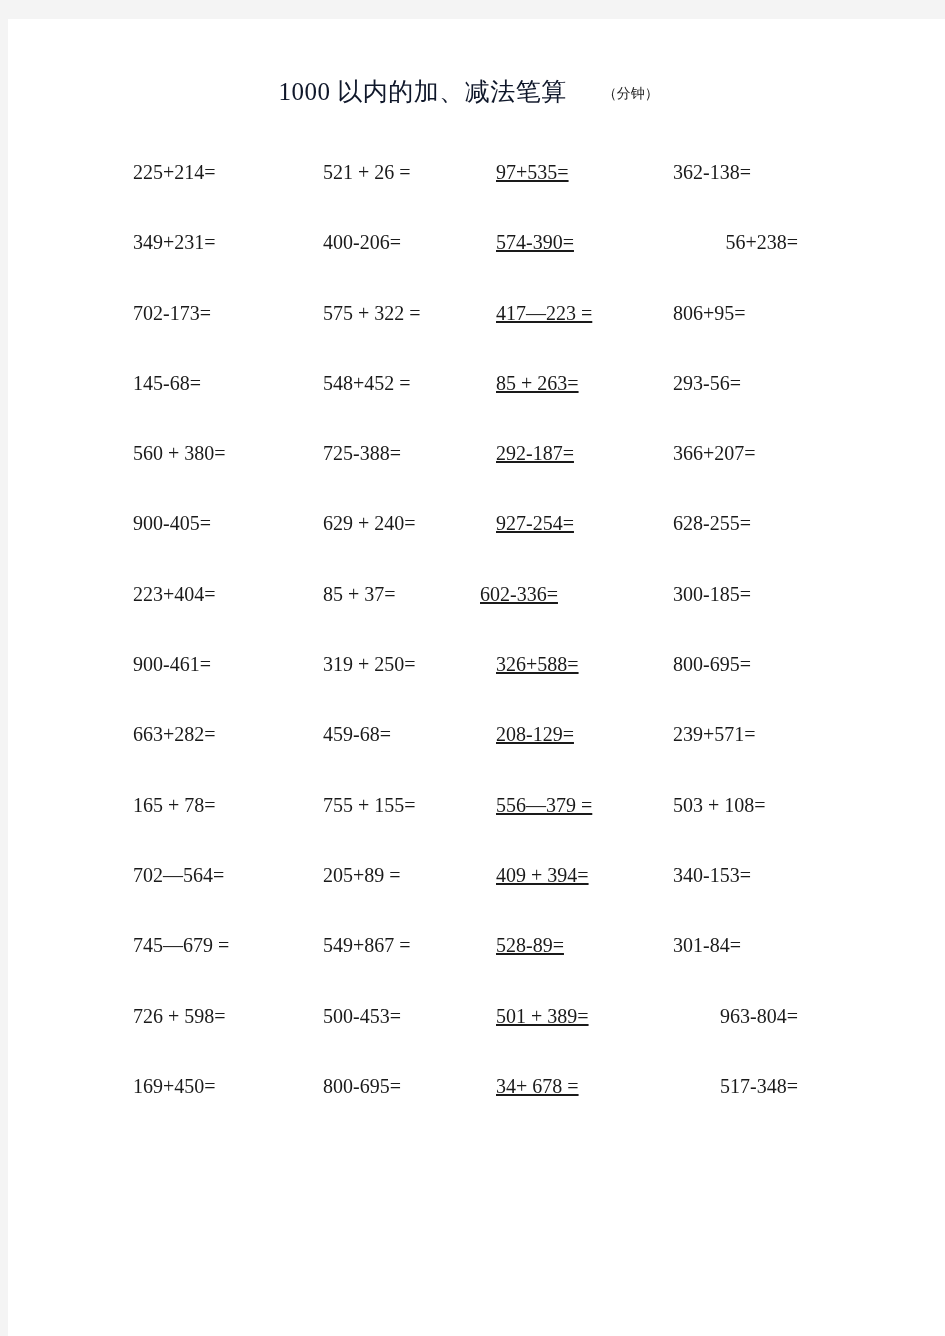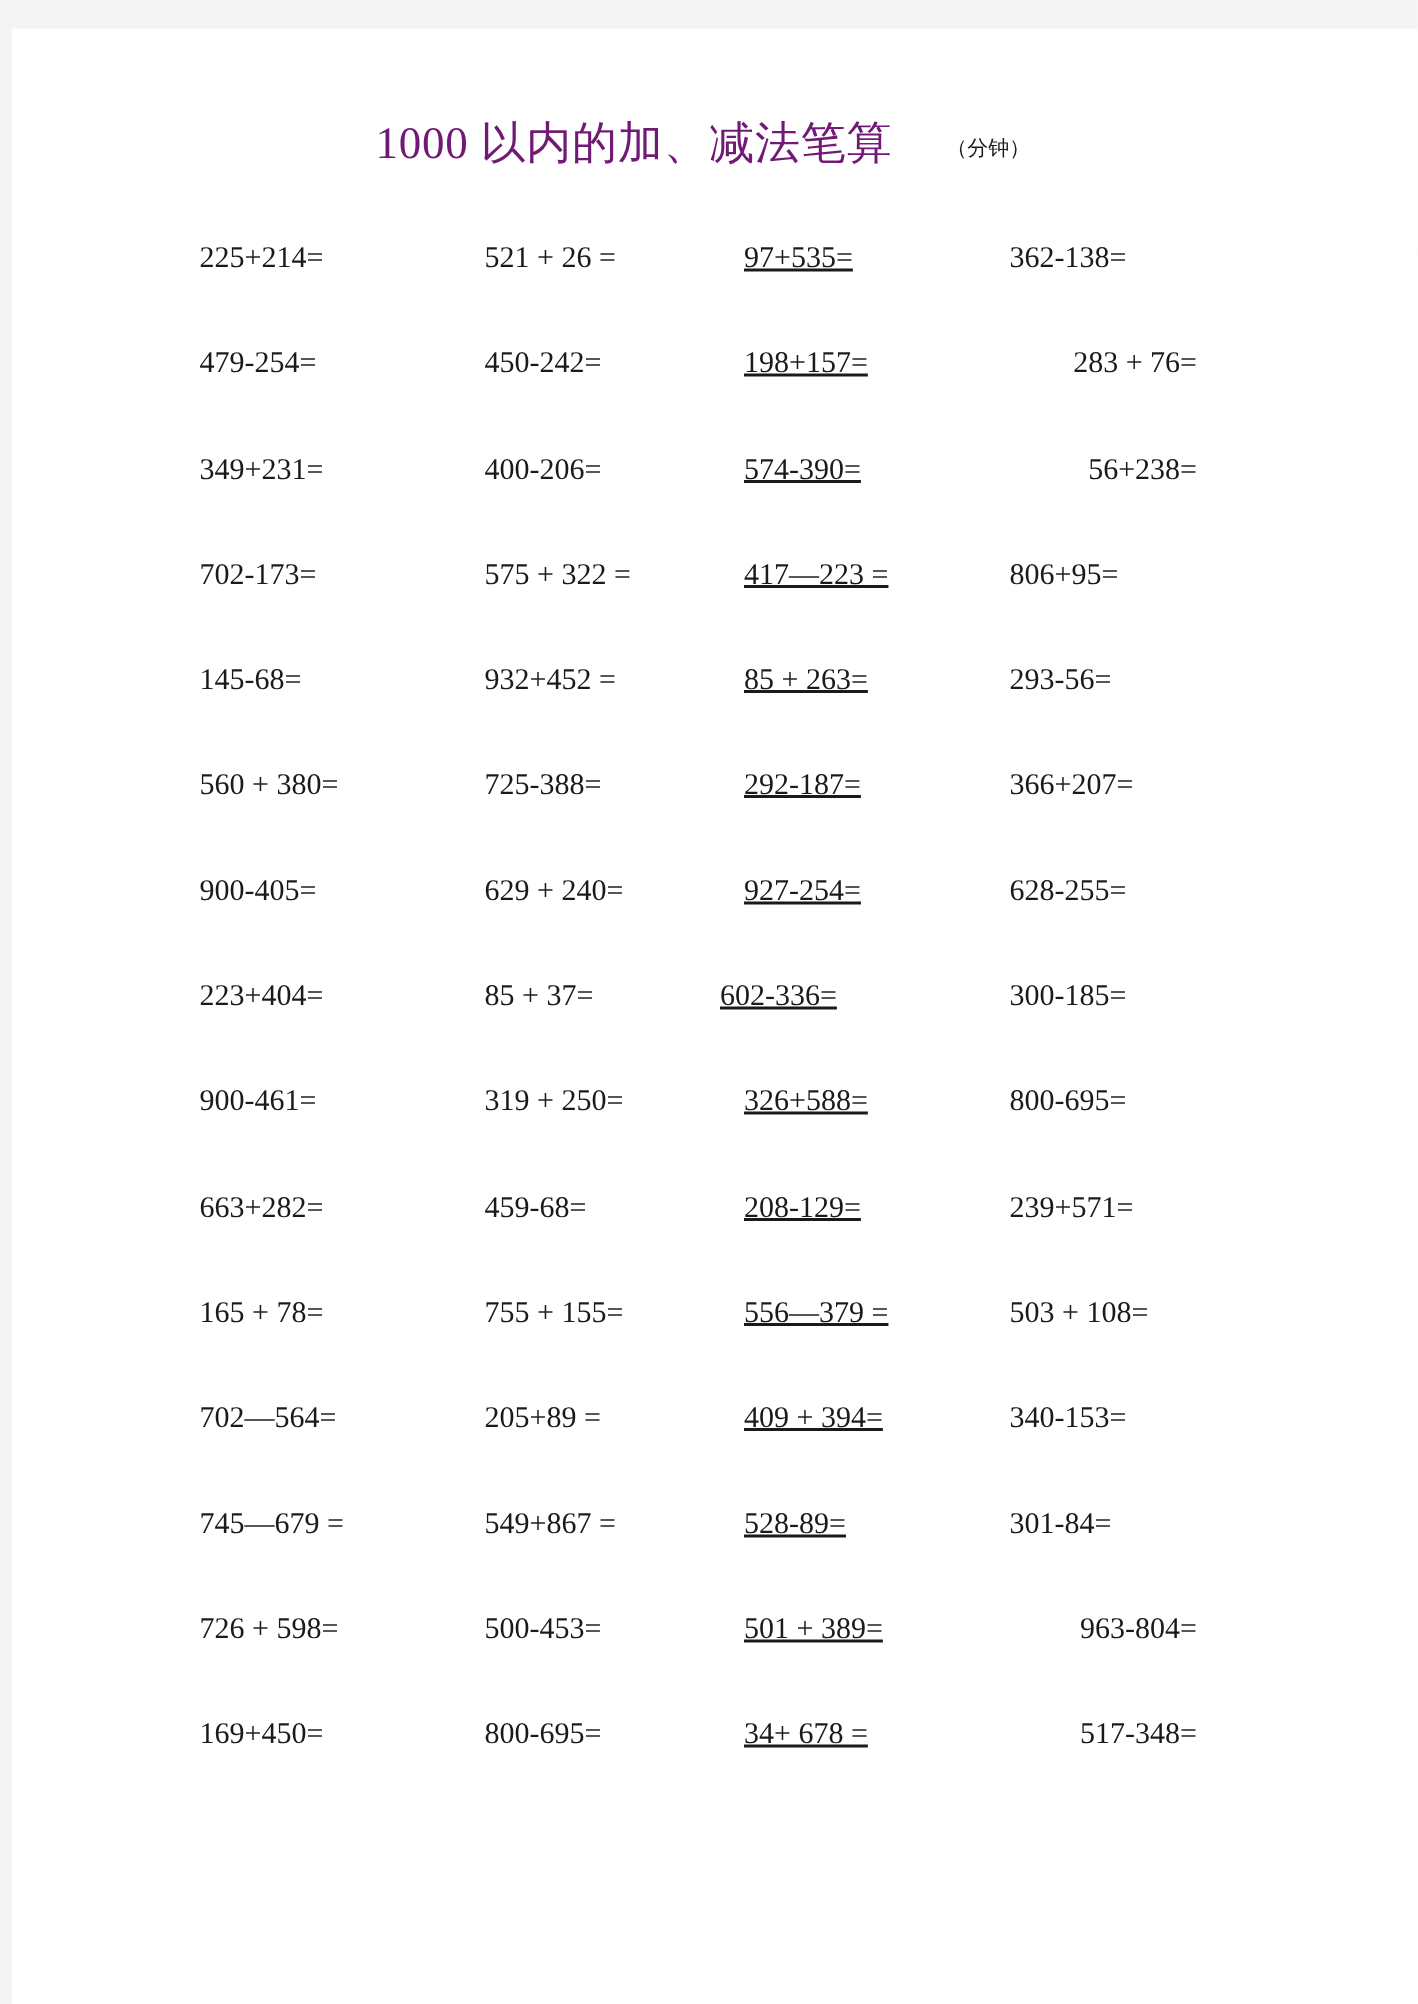--- a/index.html
+++ b/index.html
@@ -24,22 +24,22 @@
   }
   .title-row {
     position: absolute;
     left: 0;
     top: 56px;
     width: 921px;
     text-align: center;
     white-space: nowrap;
   }
   .title-main {
-    font-size: 30px;
-    color: #701a75;
+    font-size: 25px;
+    color: #0f172a;
     letter-spacing: 0.5px;
     font-family: "Liberation Serif", "DejaVu Serif", serif;
   }
   .title-note {
     font-size: 14px;
     color: #1a1a1a;
     margin-left: 36px;
     vertical-align: 2px;
   }
   .sheet {
@@ -79,45 +79,39 @@
 
   <div class="sheet">
 
     <div class="prob-row">
       <span class="cell c0">225+214=</span>
       <span class="cell c1">521 + 26 =</span>
       <span class="cell c2">97+535=</span>
       <span class="cell c3">362-138=</span>
     </div>
 
-    <div class="prob-row">
-      <span class="cell c0">479-254=</span>
-      <span class="cell c1">450-242=</span>
-      <span class="cell c2">198+157=</span>
-      <span class="cell c3 ralign">283 + 76=</span>
-    </div>
 
     <div class="prob-row">
       <span class="cell c0">349+231=</span>
       <span class="cell c1">400-206=</span>
       <span class="cell c2">574-390=</span>
       <span class="cell c3 ralign">56+238=</span>
     </div>
 
 
     <div class="prob-row">
       <span class="cell c0">702-173=</span>
       <span class="cell c1">575 + 322 =</span>
       <span class="cell c2">417—223 =</span>
       <span class="cell c3">806+95=</span>
     </div>
 
     <div class="prob-row">
       <span class="cell c0">145-68=</span>
-      <span class="cell c1">932+452 =</span>
+      <span class="cell c1">548+452 =</span>
       <span class="cell c2">85 + 263=</span>
       <span class="cell c3">293-56=</span>
     </div>
 
     <div class="prob-row">
       <span class="cell c0">560 + 380=</span>
       <span class="cell c1">725-388=</span>
       <span class="cell c2">292-187=</span>
       <span class="cell c3">366+207=</span>
     </div>

